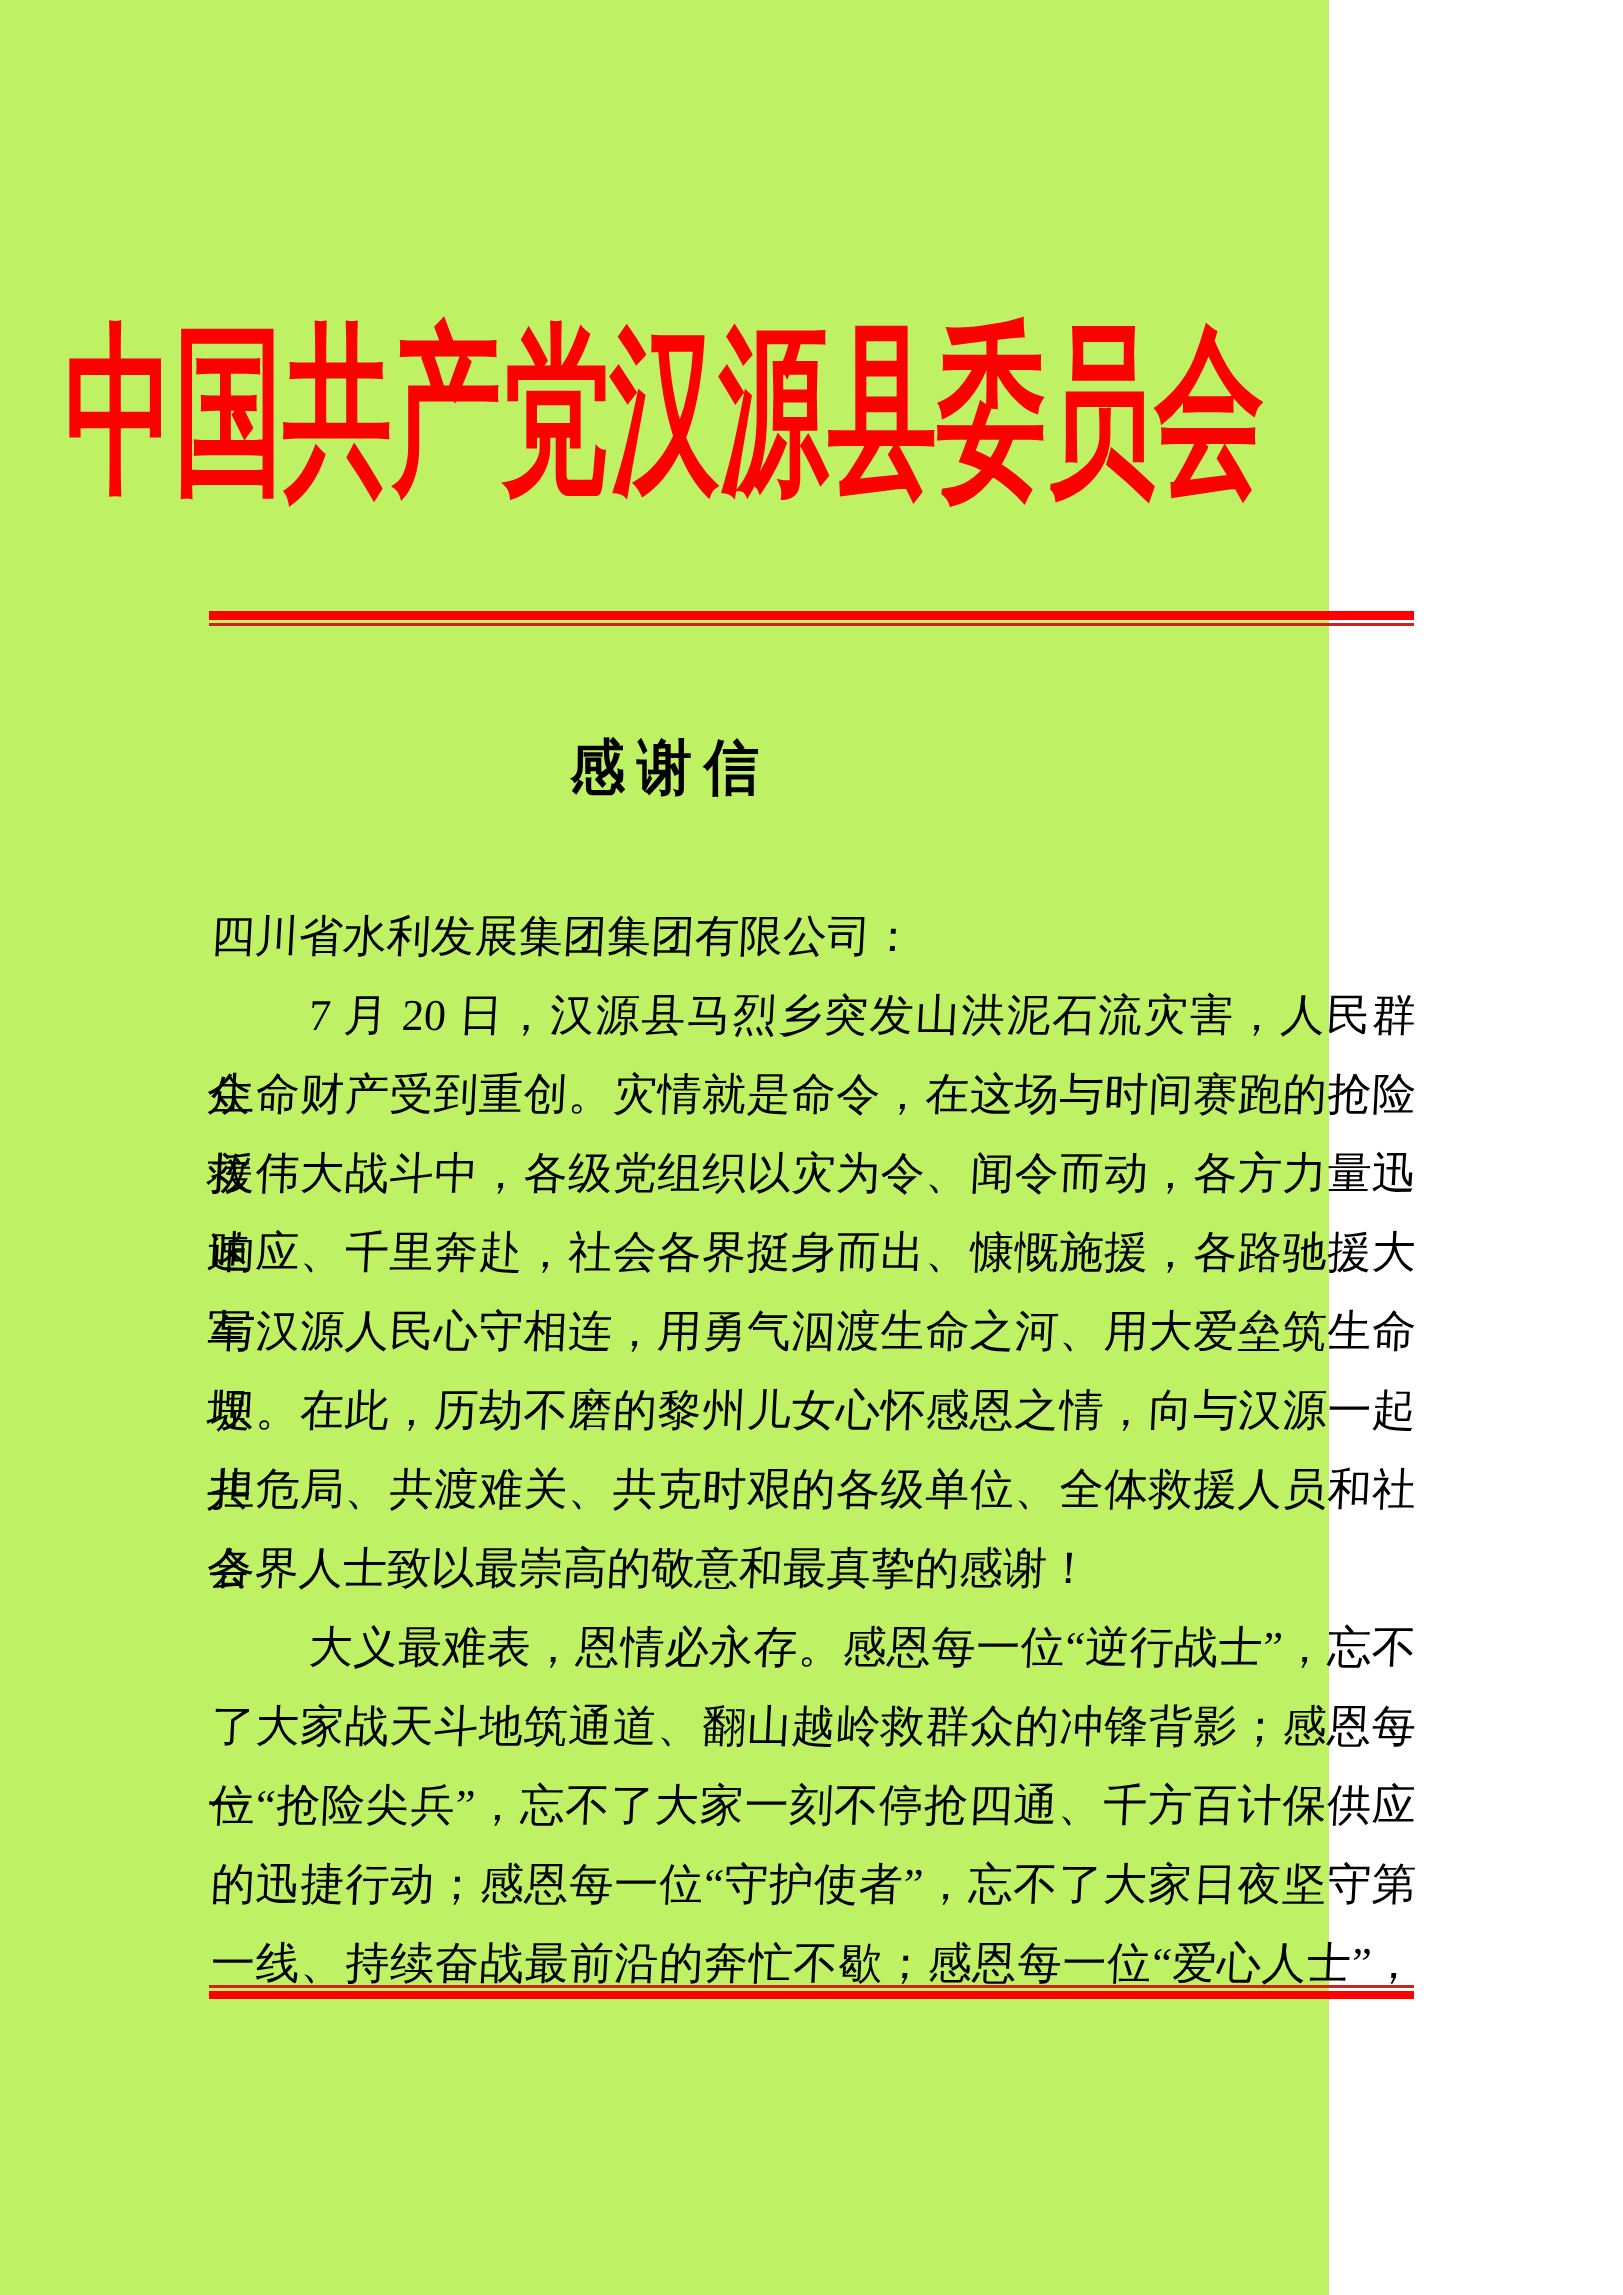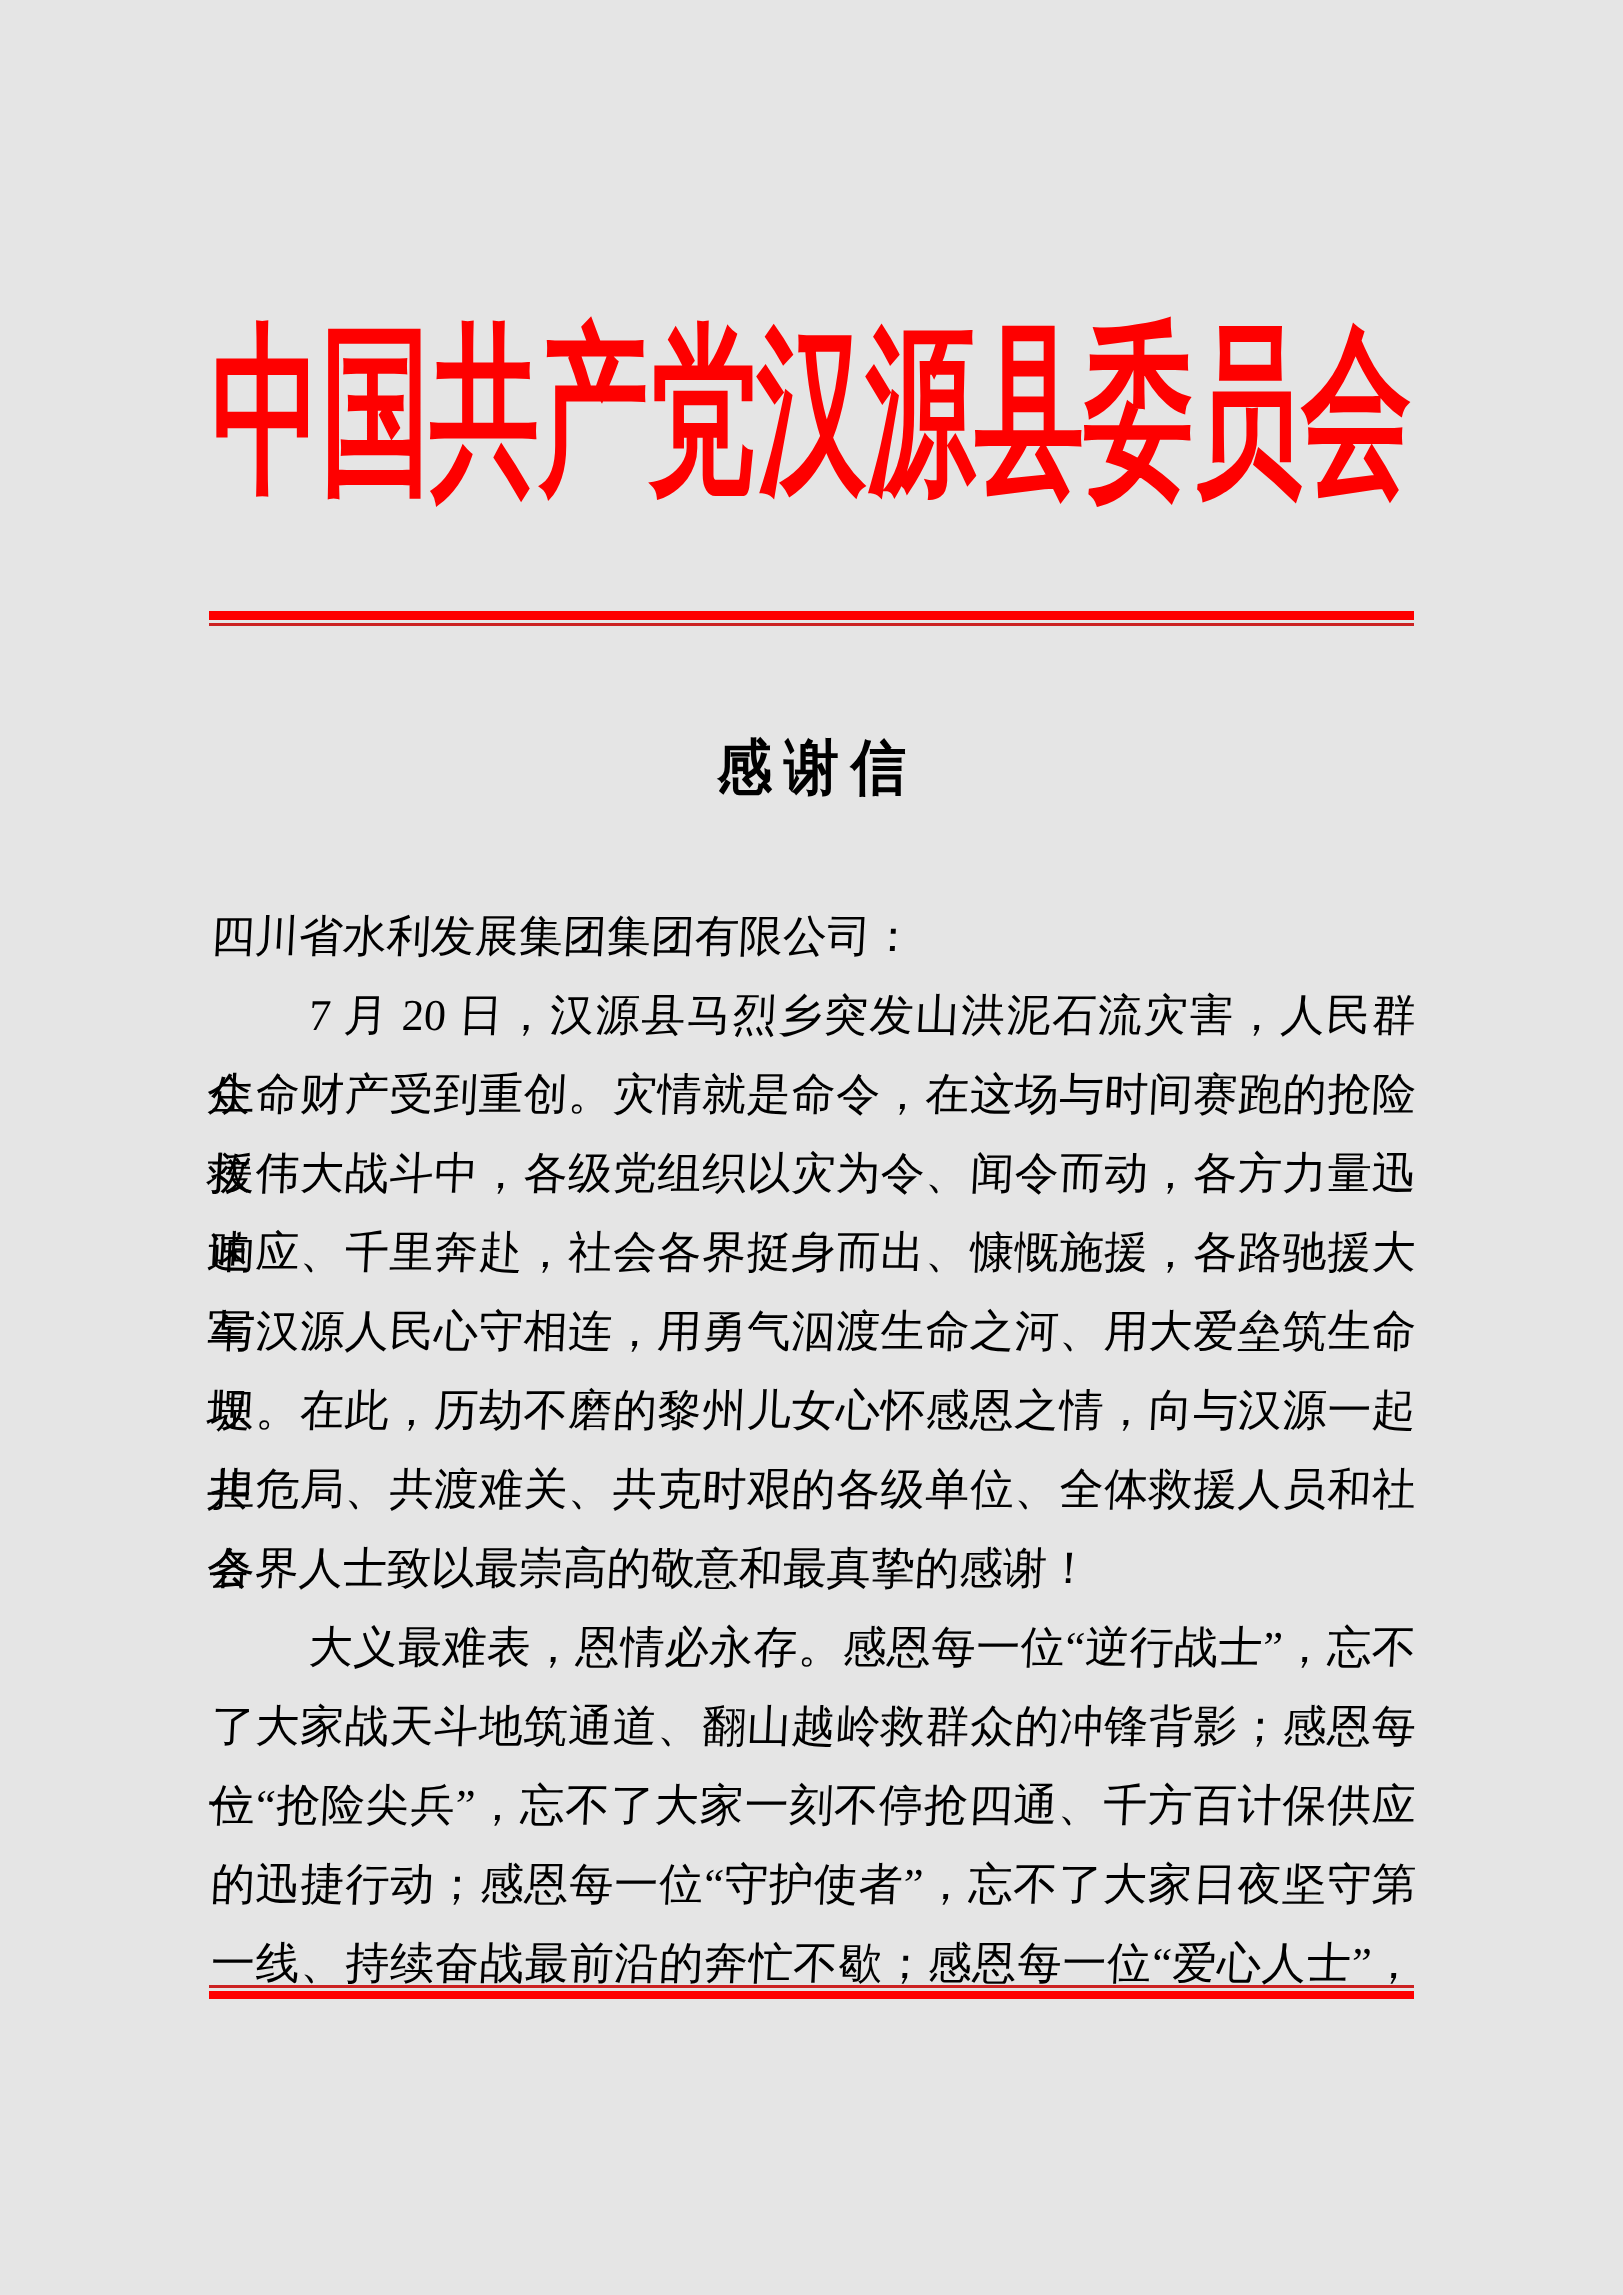--- a/index.html
+++ b/index.html
@@ -10,23 +10,23 @@
   body {
     width: 1623px;
     height: 2295px;
     position: relative;
     overflow: hidden;
     font-family: "Liberation Serif", "DejaVu Serif", serif;
   }
   .page {
     position: absolute;
     left: 0; top: 0;
-    width: 1623px;
+    width: 1329px;
     height: 2295px;
-    background: #e5e5e5;
+    background: #bef264;
   }
   
   .org-title {
     position: absolute;
     top: 321px;
     left: 0;
     width: 100%;
     text-align: center;
     font-size: 109px;
     line-height: 109px;

